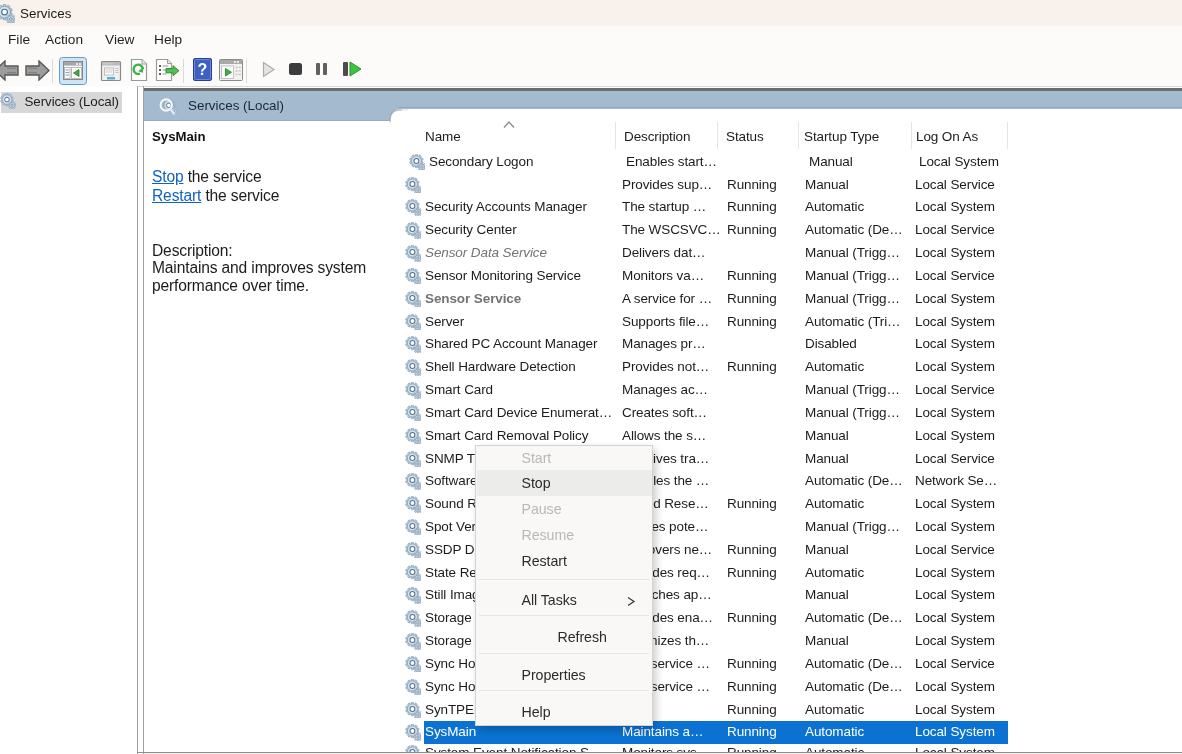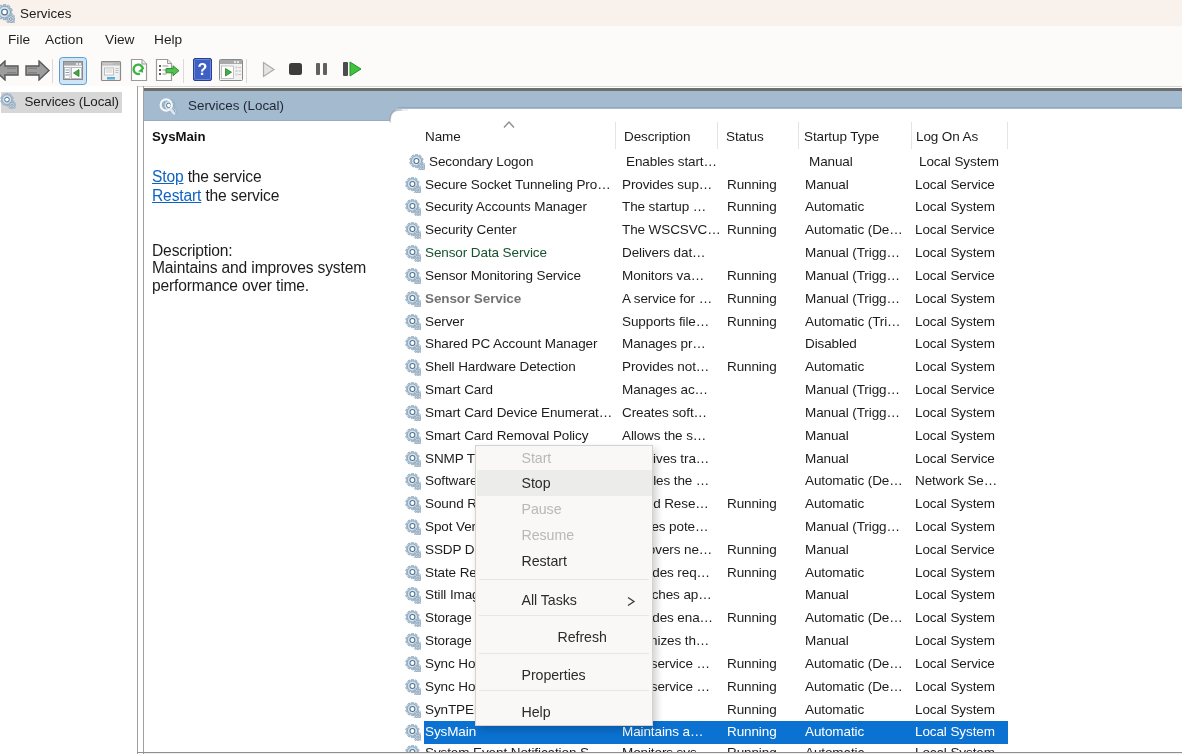--- a/index.html
+++ b/index.html
@@ -298,21 +298,20 @@
               <rect x="-0.85" y="-4.1" width="1.7" height="2.0" rx="0.45" transform="rotate(135)"></rect>
               <rect x="-0.85" y="-4.1" width="1.7" height="2.0" rx="0.45" transform="rotate(180)"></rect>
               <rect x="-0.85" y="-4.1" width="1.7" height="2.0" rx="0.45" transform="rotate(225)"></rect>
               <rect x="-0.85" y="-4.1" width="1.7" height="2.0" rx="0.45" transform="rotate(270)"></rect>
               <rect x="-0.85" y="-4.1" width="1.7" height="2.0" rx="0.45" transform="rotate(315)"></rect>
 </g>
 </g>
 <circle cx="12.5" cy="12.7" r="2.75" fill="#cddce8" stroke="#8aa2b8" stroke-width="0.7"></circle>
 <circle cx="12.5" cy="12.7" r="1.1" fill="#ffffff" stroke="#5f7d97" stroke-width="0.75"></circle>
 </svg>
-<div class="cell" style="left:35px;width:190px;color:#1c1c1c;">Secure Socket Tunneling Pro…</div>
 <div class="cell" style="left:232px;width:97px;color:#1c1c1c;">Provides sup…</div>
 <div class="cell" style="left:337px;width:70px;color:#1c1c1c;">Running</div>
 <div class="cell" style="left:415px;width:105px;color:#1c1c1c;">Manual</div>
 <div class="cell" style="left:525px;width:92px;color:#1c1c1c;">Local Service</div>
 </div>
 <div style="position:absolute;left:0;top:87.99px;width:792px;height:22.82px;">
 <svg style="position:absolute;left:14.5px;top:3.0px;opacity:1.0" width="16.5" height="16.5" viewBox="0 0 16 16">
 <g fill="#b9cede" stroke="#7f9cb4" stroke-width="0.6">
 <g transform="translate(7.2,6.8)">
 <rect x="-1.2" y="-6.55" width="2.4" height="3.1" rx="0.6" transform="rotate(0)"></rect>
@@ -415,21 +414,21 @@
               <rect x="-0.85" y="-4.1" width="1.7" height="2.0" rx="0.45" transform="rotate(135)"></rect>
               <rect x="-0.85" y="-4.1" width="1.7" height="2.0" rx="0.45" transform="rotate(180)"></rect>
               <rect x="-0.85" y="-4.1" width="1.7" height="2.0" rx="0.45" transform="rotate(225)"></rect>
               <rect x="-0.85" y="-4.1" width="1.7" height="2.0" rx="0.45" transform="rotate(270)"></rect>
               <rect x="-0.85" y="-4.1" width="1.7" height="2.0" rx="0.45" transform="rotate(315)"></rect>
 </g>
 </g>
 <circle cx="12.5" cy="12.7" r="2.75" fill="#cddce8" stroke="#8aa2b8" stroke-width="0.7"></circle>
 <circle cx="12.5" cy="12.7" r="1.1" fill="#ffffff" stroke="#5f7d97" stroke-width="0.75"></circle>
 </svg>
-<div class="cell" style="left:35px;width:190px;color:#14532d;">Sensor Data Service</div>
+<div class="cell" style="left:35px;width:190px;color:#737373;font-style:italic;">Sensor Data Service</div>
 <div class="cell" style="left:232px;width:97px;color:#1c1c1c;">Delivers dat…</div>
 <div class="cell" style="left:337px;width:70px;color:#1c1c1c;"></div>
 <div class="cell" style="left:415px;width:105px;color:#1c1c1c;">Manual (Trigg…</div>
 <div class="cell" style="left:525px;width:92px;color:#1c1c1c;">Local System</div>
 </div>
 <div style="position:absolute;left:0;top:156.45px;width:792px;height:22.82px;">
 <svg style="position:absolute;left:14.5px;top:3.0px;opacity:1.0" width="16.5" height="16.5" viewBox="0 0 16 16">
 <g fill="#b9cede" stroke="#7f9cb4" stroke-width="0.6">
 <g transform="translate(7.2,6.8)">
 <rect x="-1.2" y="-6.55" width="2.4" height="3.1" rx="0.6" transform="rotate(0)"></rect>

